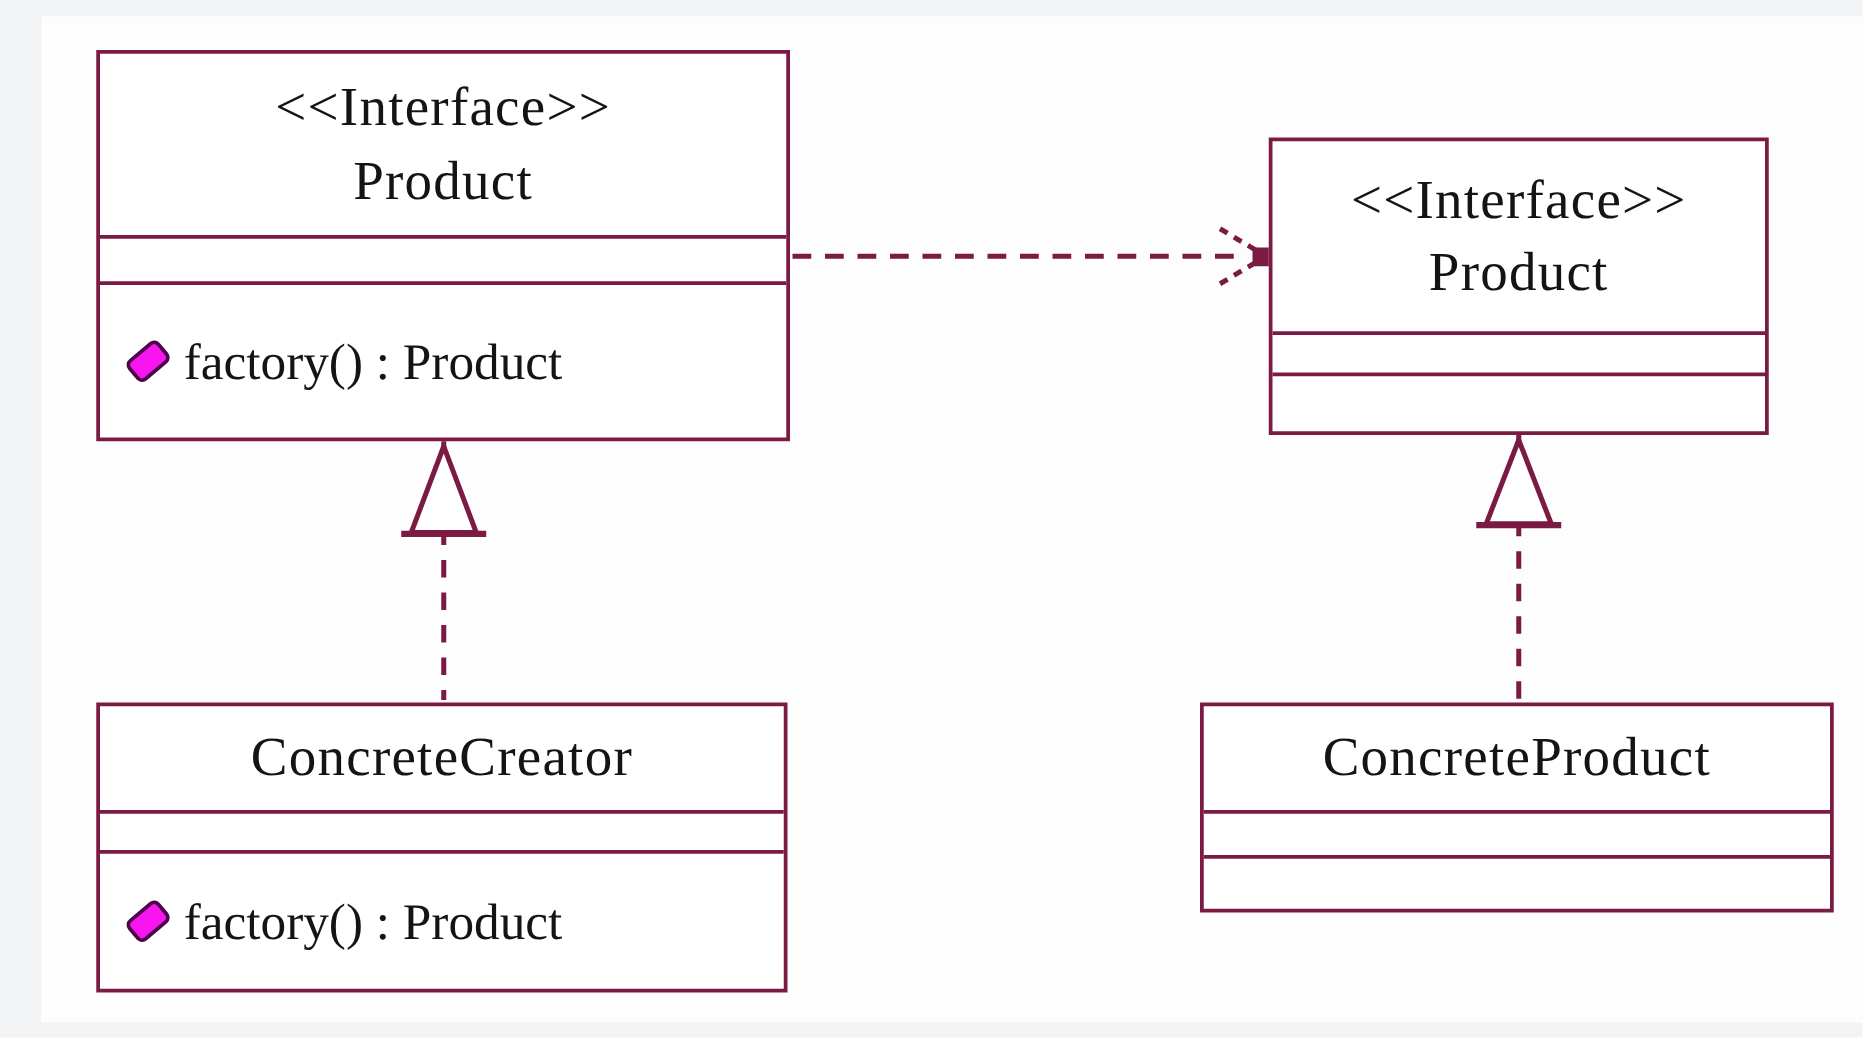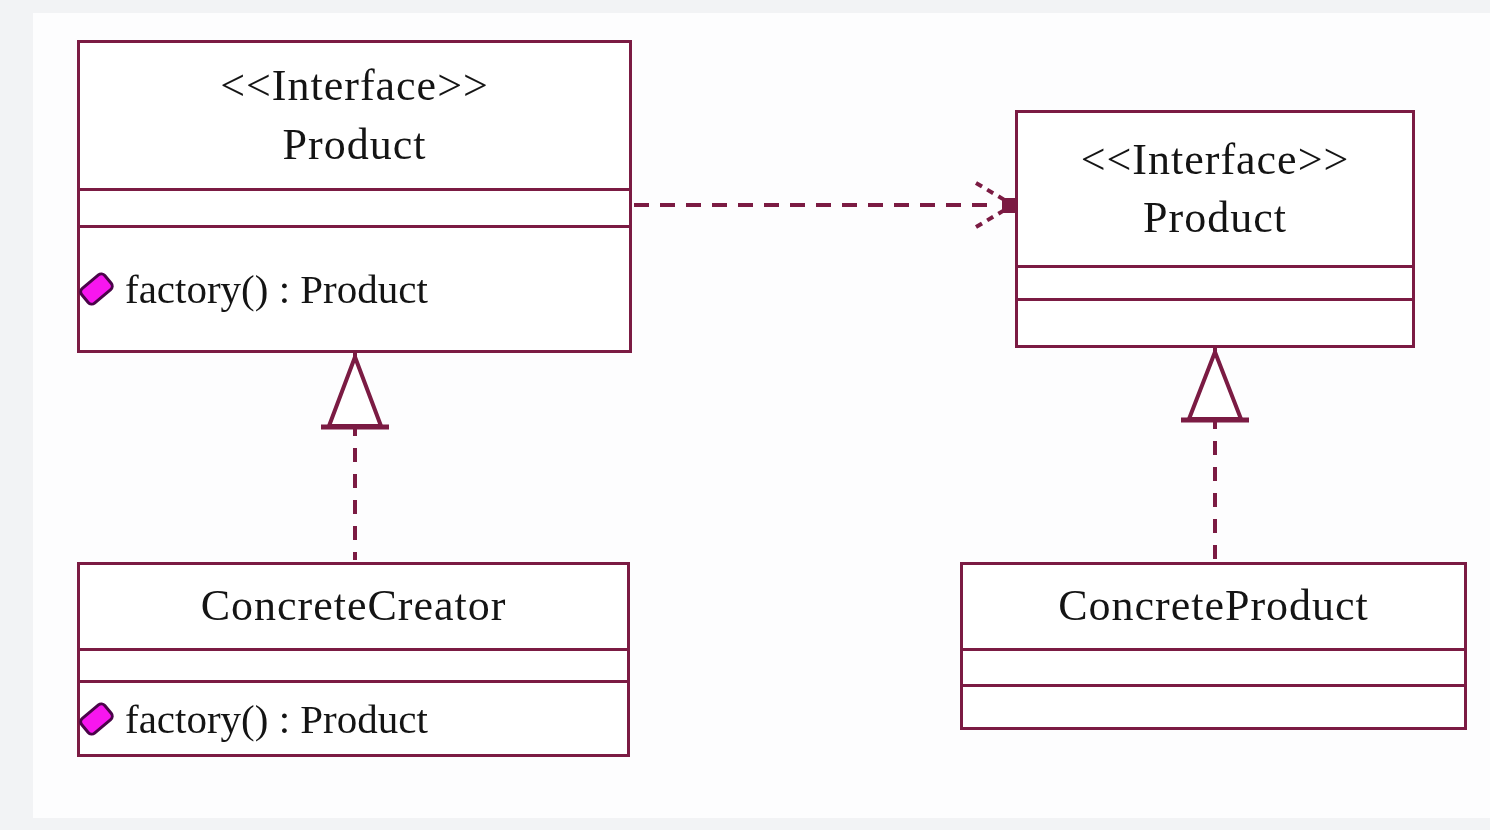--- a/index.html
+++ b/index.html
@@ -35,42 +35,42 @@
     display:flex;flex-direction:column;justify-content:center;align-items:center;
     gap:10px;
     border-bottom:3px solid var(--line);
   }
   .compartment.attrs{border-bottom:3px solid var(--line);}
   .compartment.ops{flex:1;display:flex;align-items:center;}
   .stereotype,.class-name{
     font-size:44px;line-height:1.1;letter-spacing:1px;white-space:nowrap;
   }
   .operation{
-    display:flex;align-items:center;gap:4px;
+    display:flex;align-items:center;gap:4px;padding-left:22px;
   }
   .op-icon{
     width:27px;height:16px;flex:0 0 auto;
     background:var(--icon);
     border:3px solid rgba(45,0,45,.85);
     border-radius:6px;
     transform:rotate(-40deg);
     margin-right:8px;
   }
   .op-text{font-size:41px;white-space:nowrap;}
 
   
   #box-creator        {left:77px;  top:40px;  width:555px; height:313px;}
   #box-creator .title {height:148px;}
   #box-creator .attrs {height:37px;}
 
   #box-product        {left:1015px;top:110px; width:400px; height:238px;}
   #box-product .title {height:155px;}
   #box-product .attrs {height:33px;}
 
-  #box-concrete-creator        {left:77px;  top:562px; width:553px; height:195px;}
+  #box-concrete-creator        {left:77px;  top:562px; width:553px; height:232px;}
   #box-concrete-creator .title {height:86px;}
   #box-concrete-creator .attrs {height:32px;}
 
   #box-concrete-product        {left:960px; top:562px; width:507px; height:168px;justify-content:flex-end;}
   #box-concrete-product .title {height:86px;}
   #box-concrete-product .attrs {height:36px;}
 </style>
 </head>
 <body>
 

